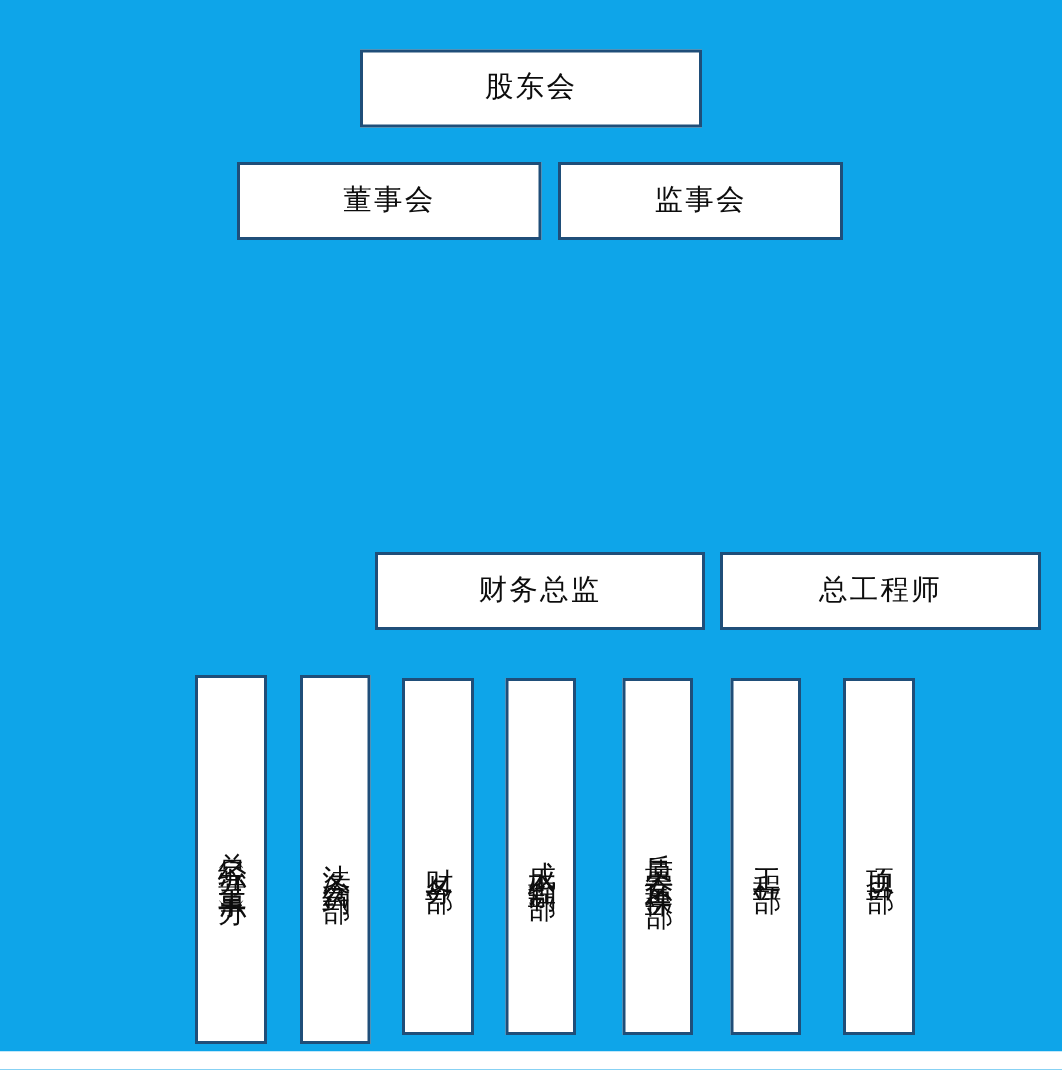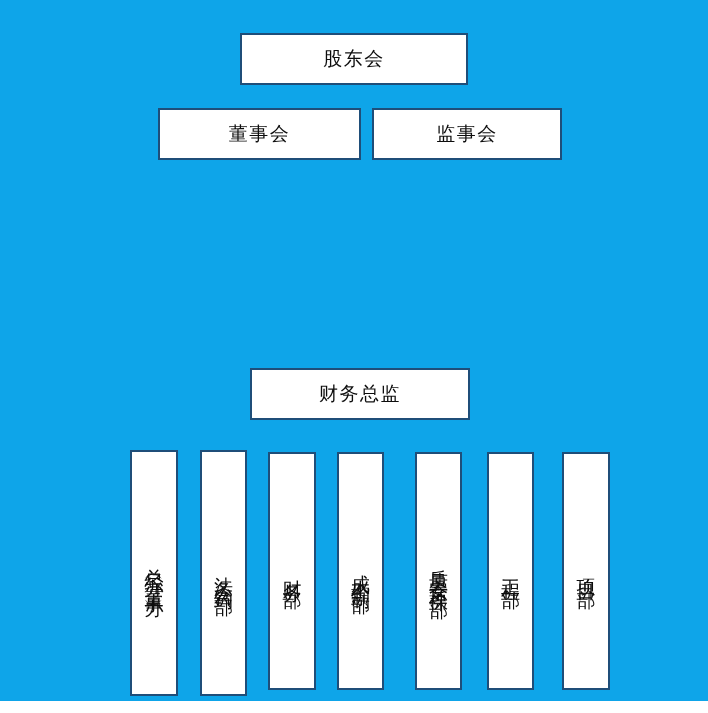--- a/index.html
+++ b/index.html
@@ -63,20 +63,23 @@
   </div>
   <div class="node" style="left:372px; top:108px; width:190px; height:52px;">
     <span class="node-label">监事会</span>
   </div>
 
 
 
   <div class="node" style="left:250px; top:368px; width:220px; height:52px;">
     <span class="node-label">财务总监</span>
   </div>
+  <div class="node" style="left:480px; top:368px; width:214px; height:52px;">
+    <span class="node-label">总工程师</span>
+  </div>
 
   <div class="node vertical" style="left:130px; top:450px; width:48px; height:246px;">
     <span class="node-label">总经办（董事办）</span>
   </div>
   <div class="node vertical" style="left:200px; top:450px; width:47px; height:246px;">
     <span class="node-label">法务合约部</span>
   </div>
   <div class="node vertical" style="left:268px; top:452px; width:48px; height:238px;">
     <span class="node-label">财务部</span>
   </div>

